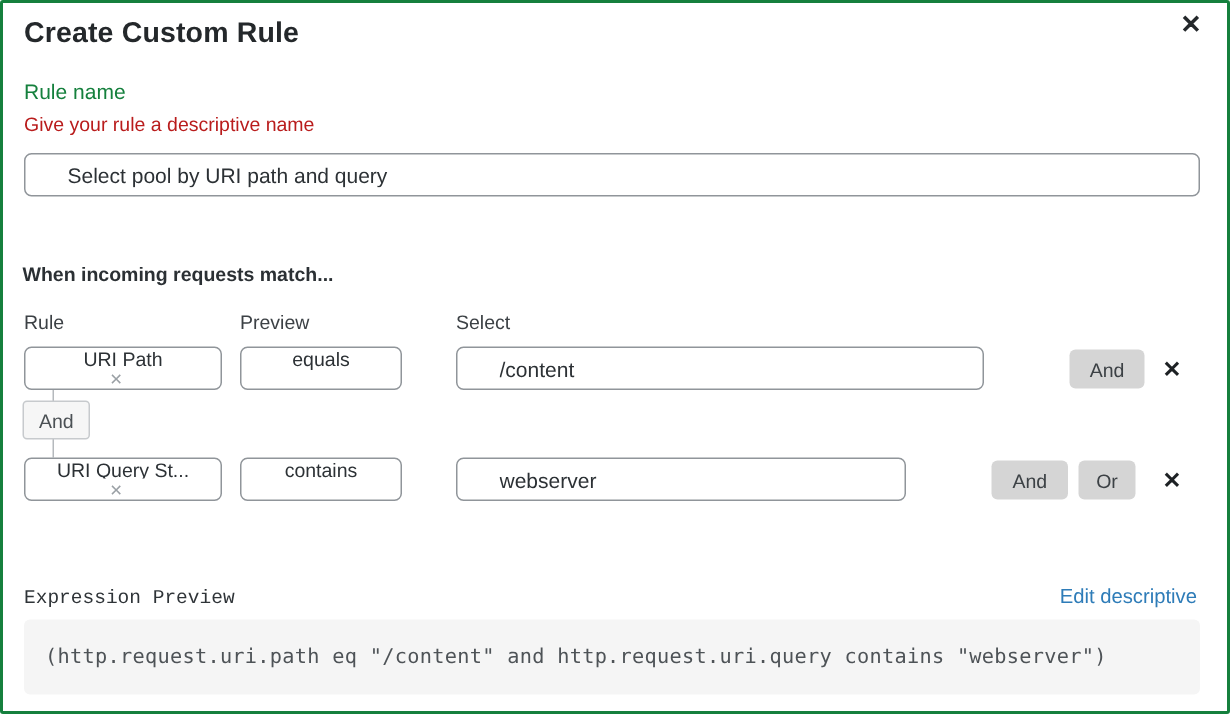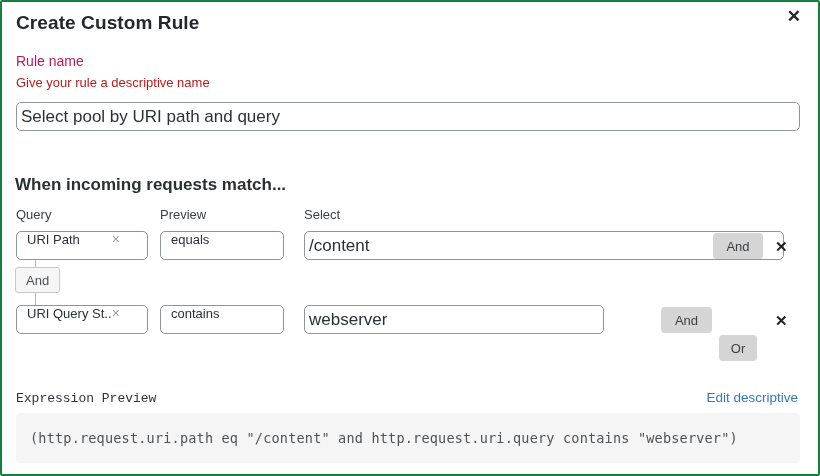--- a/index.html
+++ b/index.html
@@ -22,79 +22,80 @@
     left: 14px; top: 10px;
     font-size: 19px; font-weight: 700; color: #24282b;
     letter-spacing: 0.1px;
   }
   .close-btn {
     right: 17px; top: 6px;
     font-size: 17px; font-weight: 700; color: #24282b;
     cursor: pointer; line-height: 1;
   }
 
-  .rule-name-label { left: 14px; top: 51px; font-size: 14px; color: #be185d; }
+  .rule-name-label { left: 14px; top: 51px; font-size: 14px; color: #15803d; }
   .rule-name-helper { left: 14px; top: 73px; font-size: 13px; color: #b91c1c; }
   .text-input {
     border: 1px solid #90959a;
     border-radius: 5px;
     background: #fff;
     font-family: "Liberation Sans", sans-serif;
-    font-size: 17px; color: #2c3135;
-    padding: 0 4px;
+    font-size: 14px; color: #2c3135;
+    padding: 0 28px;
     outline: none;
   }
   .rule-name-input { left: 14px; top: 100px; width: 784px; height: 29px; }
 
-  .match-heading { left: 13px; top: 173px; font-size: 17px; font-weight: 700; color: #2b3034; text-align: right; }
+  .match-heading { left: 13px; top: 173px; font-size: 13px; font-weight: 700; color: #2b3034; text-align: right; }
 
   .col-label { top: 205px; font-size: 13px; color: #3c4145; }
   .col-field { left: 14px; }
   .col-operator { left: 158px; }
   .col-value { left: 302px; }
 
   .select {
     border: 1px solid #90959a;
     border-radius: 5px;
     background: #fff;
     height: 29px;
-    display: flex; 
+    display: flex; align-items: center;
     padding: 0 10px;
     font-size: 13px; color: #2c3135;
     cursor: pointer;
+    flex-direction: column;
   }
   .select .sel-text { flex: 1 1 auto; white-space: nowrap; overflow: hidden; }
   .clear-x { color: #9aa0a5; font-size: 14px; margin-right: 9px; line-height: 1; cursor: pointer; }
   .caret {
     width: 0; height: 0; flex: 0 0 auto;
     border-left: 4.5px solid transparent;
     border-right: 4.5px solid transparent;
     border-top: 5.5px solid #4c5good1; 
     border-top-color: #4c5155;
   }
 
   .row1 { top: 229px; }
   .row2 { top: 303px; }
   .field-select { left: 14px; width: 132px; }
-  .operator-select { left: 158px; width: 124px; }
-  .value-input-1 { left: 302px; top: 229px; width: 480px; height: 29px; }
+  .operator-select { left: 158px; width: 108px; }
+  .value-input-1 { left: 302px; top: 229px; width: 352px; height: 29px; }
   .value-input-2 { left: 302px; top: 303px; width: 300px; height: 29px; }
 
   .logic-btn {
     height: 26px;
     background: #d5d5d5;
     border: none; border-radius: 4px;
     font-family: "Liberation Sans", sans-serif;
     font-size: 13px; color: #3c4145;
     display: flex; align-items: center; justify-content: center;
     cursor: pointer;
   }
   .and-btn-1 { left: 711px; top: 231px; width: 50px; }
   .and-btn-2 { left: 659px; top: 305px; width: 51px; }
-  .or-btn-2  { left: 717px; top: 305px; width: 38px; margin-top: 28px; }
+  .or-btn-2  { left: 717px; top: 305px; width: 38px; }
 
   .delete-x {
     font-size: 15px; font-weight: 700; color: #1d2124;
     cursor: pointer; line-height: 1;
   }
   .delete-x-1 { left: 773px; top: 237px; }
   .delete-x-2 { left: 773px; top: 311px; }
 
   .connector-line {
     left: 33px; top: 258px; width: 1px; height: 45px;
@@ -132,21 +133,21 @@
 
   <div class="abs title">Create Custom Rule</div>
   <div class="abs close-btn">✕</div>
 
   <div class="abs rule-name-label">Rule name</div>
   <div class="abs rule-name-helper">Give your rule a descriptive name</div>
   <input class="abs text-input rule-name-input" type="text" value="Select pool by URI path and query" style="">
 
   <div class="abs match-heading">When incoming requests match...</div>
 
-  <div class="abs col-label col-field">Query</div>
+  <div class="abs col-label col-field">Rule</div>
   <div class="abs col-label col-operator">Preview</div>
   <div class="abs col-label col-value">Select</div>
 
   <div class="abs select field-select row1">
     <span class="sel-text">URI Path</span>
     <span class="clear-x">×</span>
     <span class="caret"></span>
   </div>
   <div class="abs select operator-select row1">
     <span class="sel-text">equals</span>

